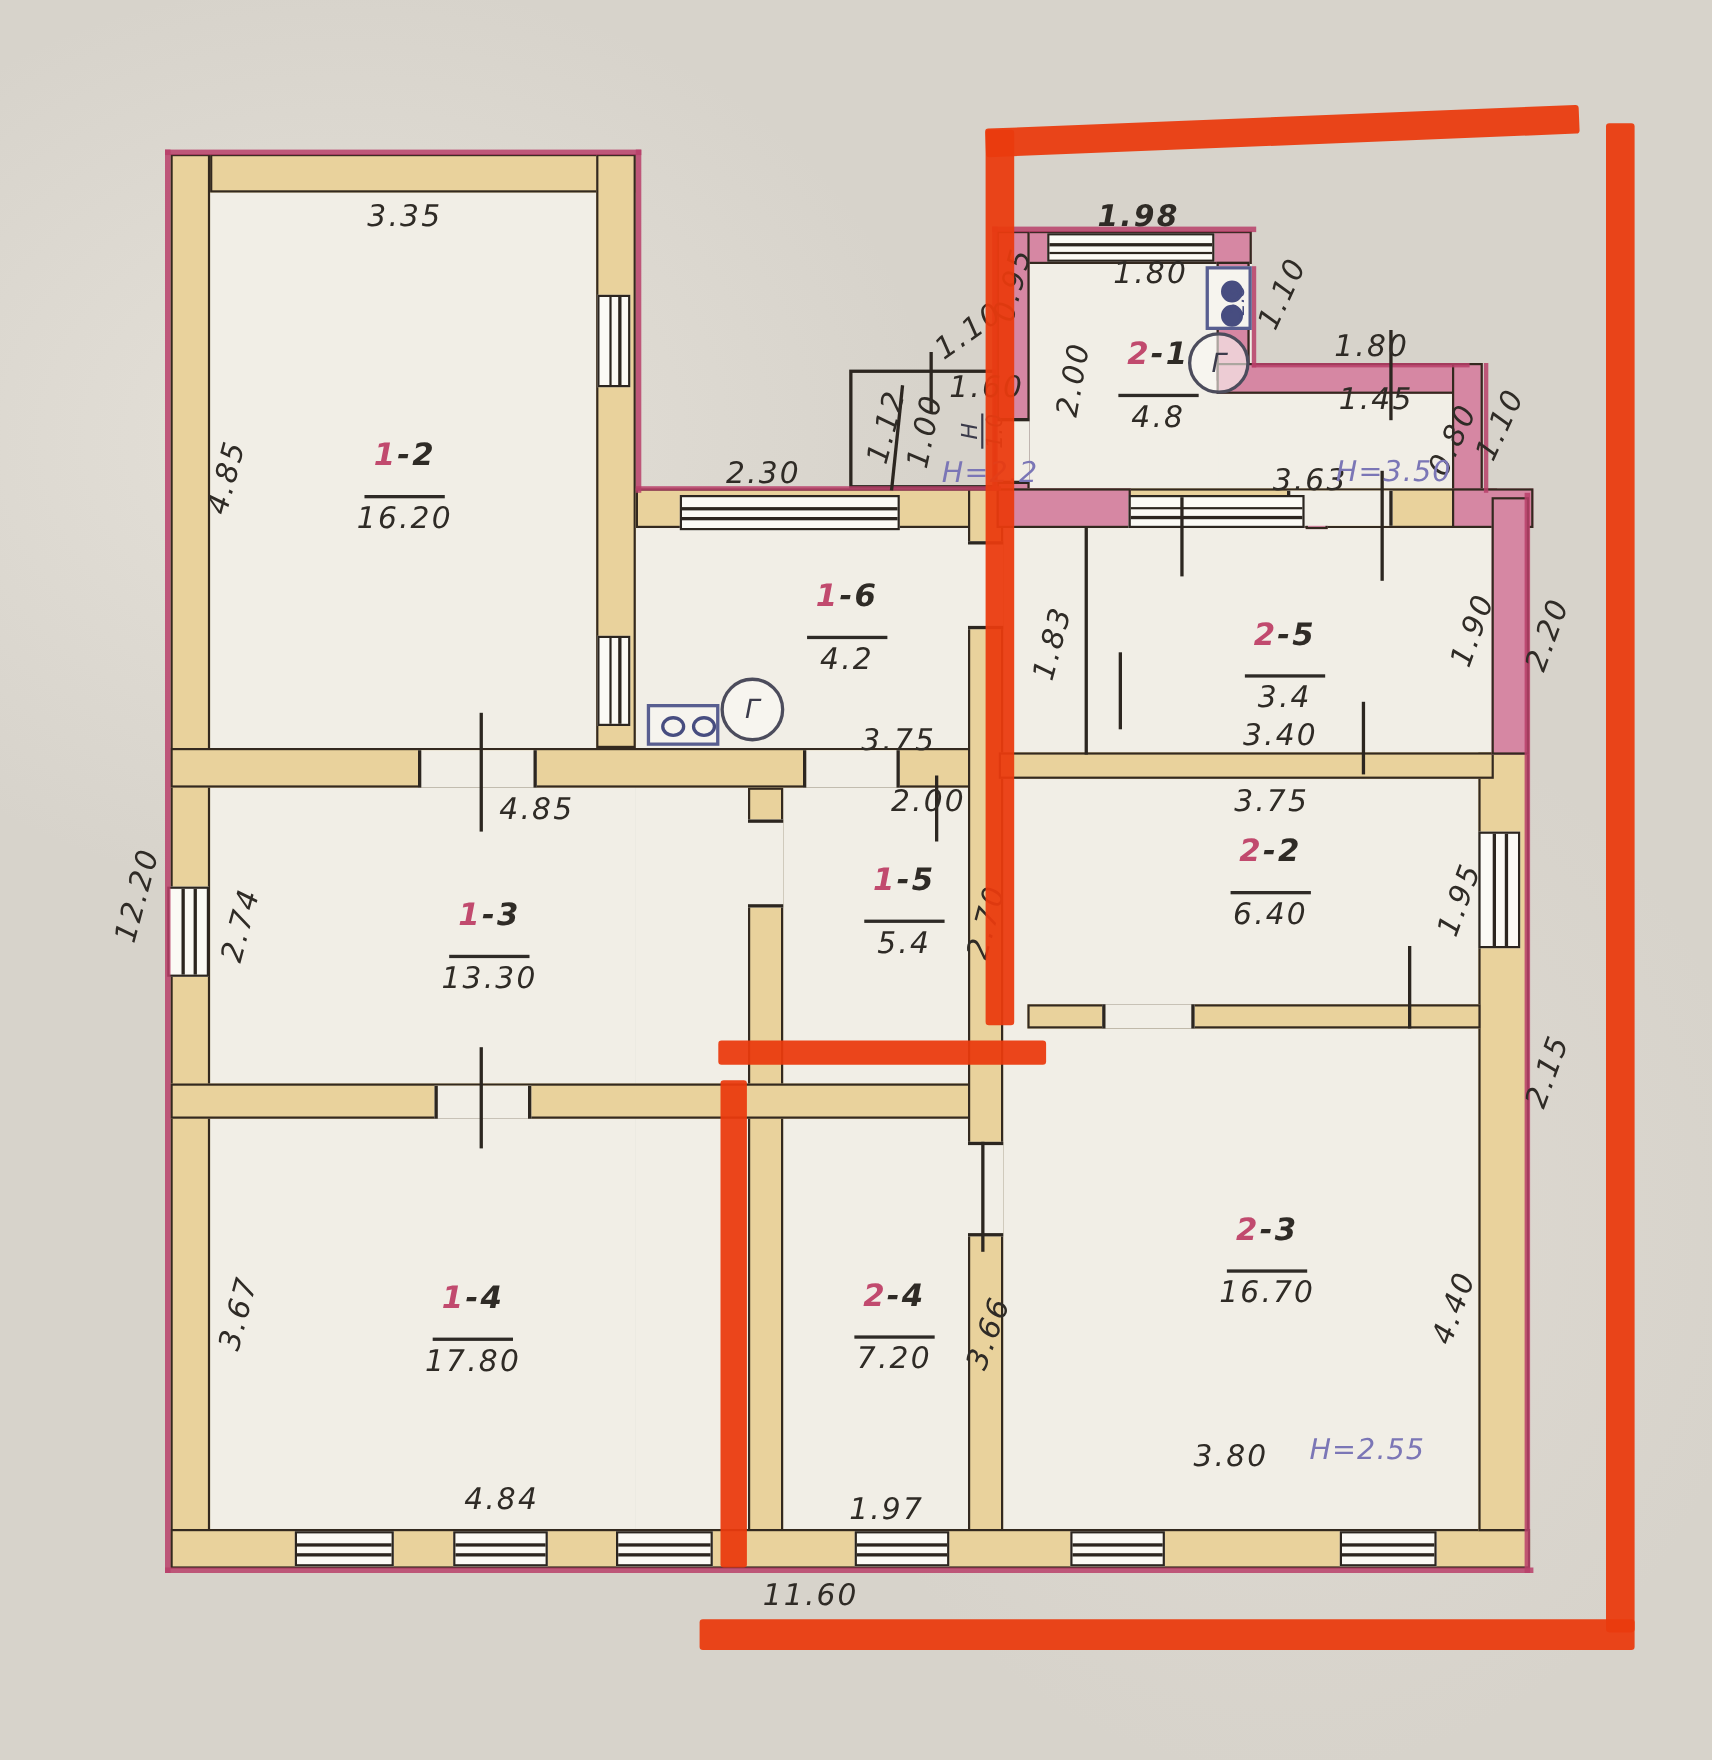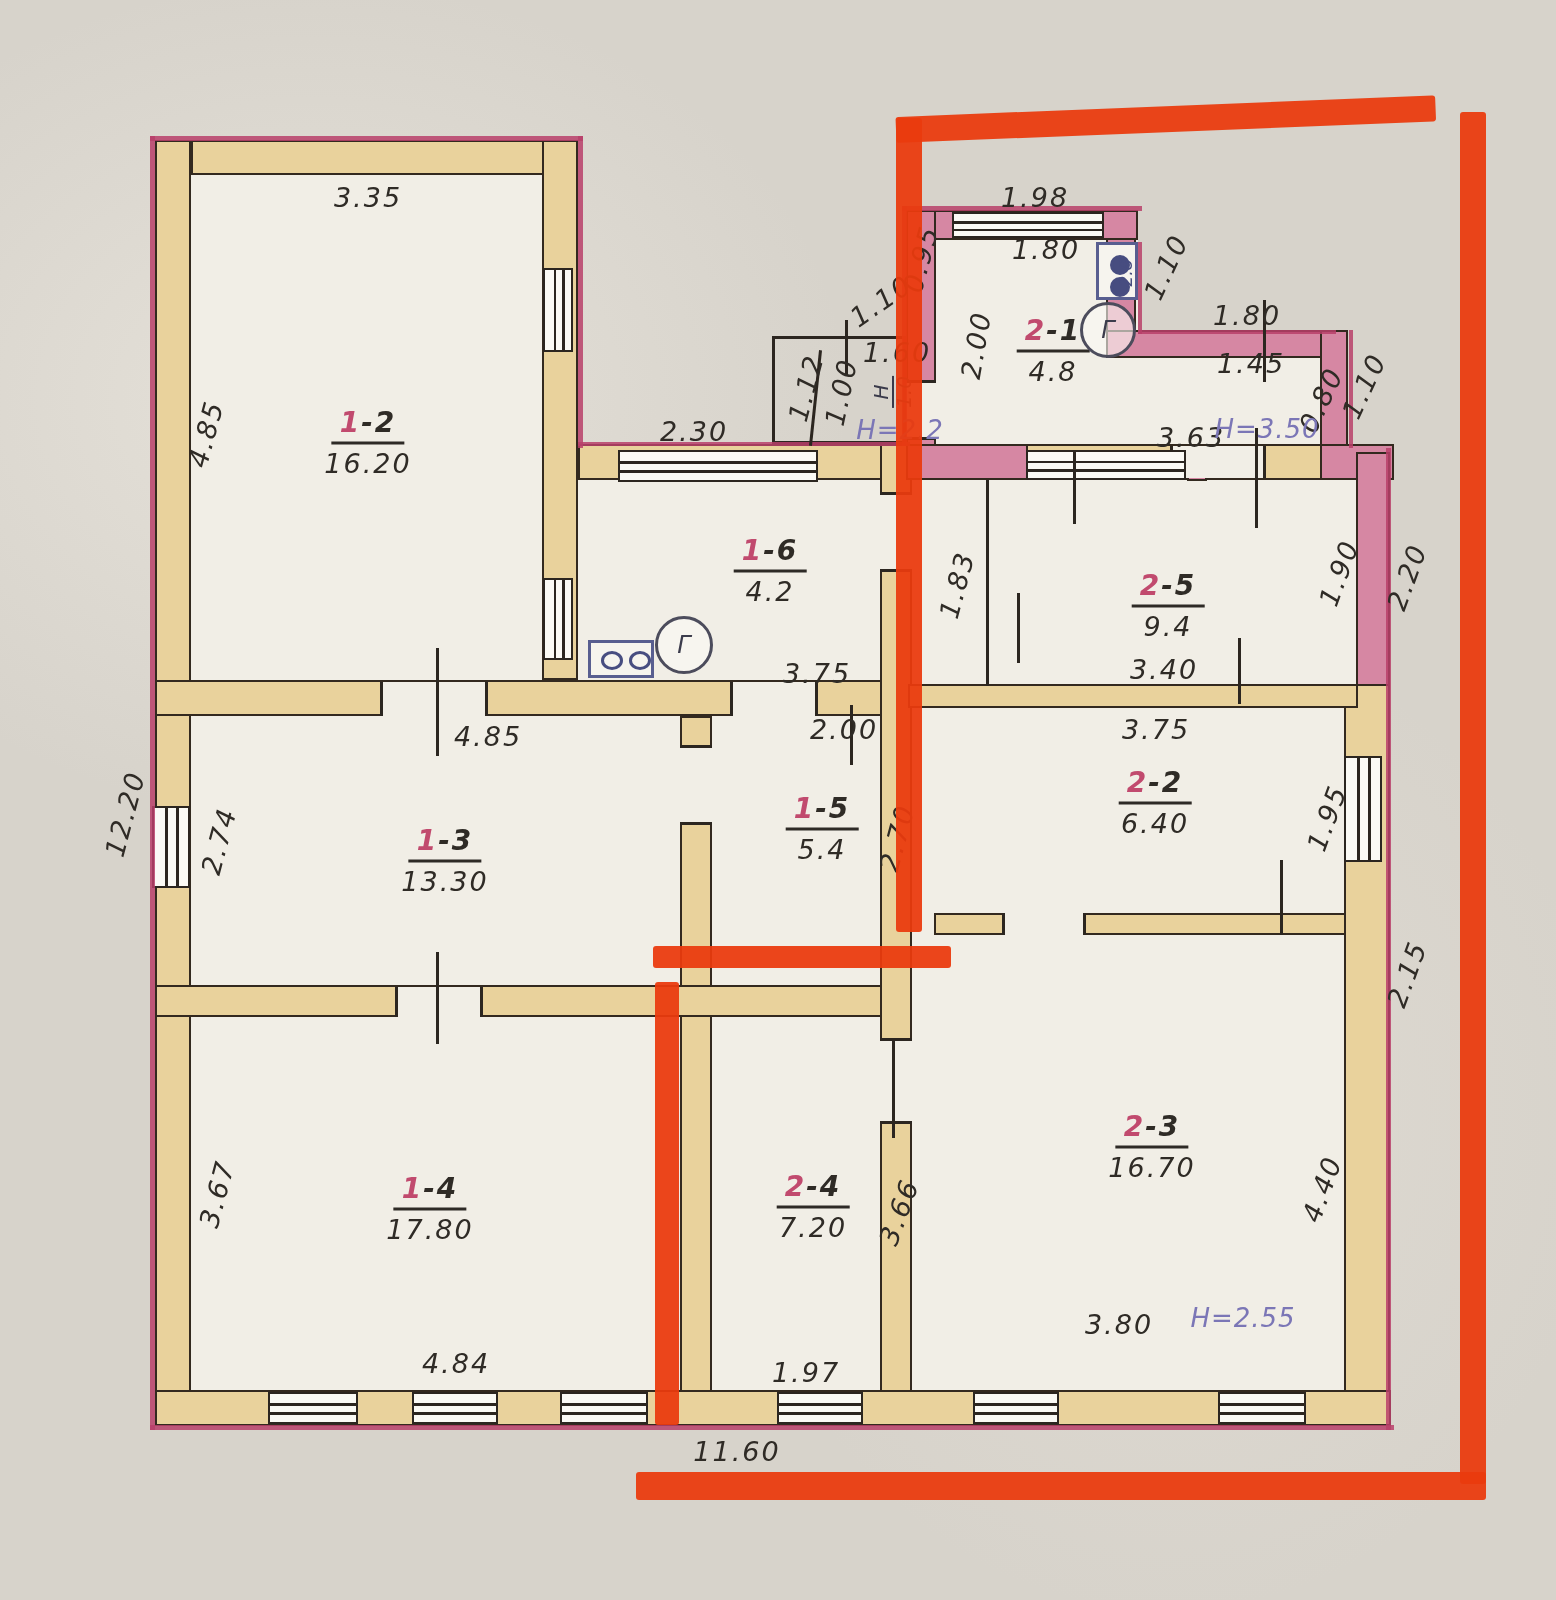--- a/index.html
+++ b/index.html
@@ -23,21 +23,21 @@
   .gap{background:#f1eee6;}
   .gap.h{border-left:3px solid #2c2620;border-right:3px solid #2c2620;}
   .gap.v{border-top:3px solid #2c2620;border-bottom:3px solid #2c2620;}
   .tick{background:#2c2620;}
   .crim{background:#b8406a;opacity:.85;}
   .marker{background:#ea3a0e;opacity:.94;border-radius:3px;transform-origin:0 50%;}
   .dim,.hgt,.rlabel,.frac{white-space:nowrap;transform:translate(-50%,-50%);}
   .dim{font-style:italic;font-weight:500;font-size:27px;letter-spacing:2px;color:#2f2b26;}
   .hgt{font-style:italic;font-weight:500;font-size:26px;letter-spacing:1px;color:#7b76b6;}
   .rlabel{text-align:center;color:#2f2b26;}
-  .rlabel .num{display:inline-block;font-style:italic;font-weight:600;font-size:28px;letter-spacing:2px;border-bottom:3px solid #2e2a26;padding:0 8px 3px;}
+  .rlabel .num{display:inline-block;font-style:italic;font-weight:600;font-size:28px;letter-spacing:2px;border-bottom:3px solid #2e2a26;padding:0 8px 20px;}
   .rlabel .red{color:#c14a6e;}
   .rlabel .area{font-style:italic;font-weight:500;font-size:27px;letter-spacing:2px;margin-top:3px;}
   .gas{border:3.5px solid #4c4c5c;border-radius:50%;background:rgba(251,250,245,.6);
        color:#3c3c4c;font-size:24px;font-style:italic;display:flex;align-items:center;justify-content:center;
        transform:translate(-50%,-50%);}
   .stove{border:3px solid #585e90;background:#f6f4ee;}
   .burner{position:absolute;border:3px solid #474d80;border-radius:50%;}
   .burner.fill{background:#474d80;}
   .stove .sv{position:absolute;color:#474d80;font-size:17px;font-style:italic;transform:rotate(-90deg);}
   .frac{color:#3a3a4a;font-style:italic;font-size:20px;text-align:center;line-height:1.05;}
@@ -159,21 +159,21 @@
     <div class="tick" style="left: 845px; top: 320px; width: 3px; height: 55px;"></div>
     <div class="tick" style="left: 1280px; top: 860px; width: 3px; height: 75px;"></div>
     <div class="tick" style="left: 814px; top: 350px; width: 3px; height: 96px; transform: rotate(6deg);"></div>
     <div class="dim" style="left: 368px; top: 197px; transform: translate(-50%, -50%) rotate(0deg);">3.35</div>
     <div class="dim" style="left: 206px; top: 434px; transform: translate(-50%, -50%) rotate(-75deg);">4.85</div>
     <div class="dim" style="left: 694px; top: 431px; transform: translate(-50%, -50%) rotate(0deg);">2.30</div>
     <div class="dim" style="left: 806px; top: 388px; transform: translate(-50%, -50%) rotate(-75deg);">1.12</div>
     <div class="dim" style="left: 841px; top: 392px; transform: translate(-50%, -50%) rotate(-78deg);">1.00</div>
     <div class="dim" style="left: 881px; top: 301px; transform: translate(-50%, -50%) rotate(-35deg);">1.10</div>
     <div class="dim" style="left: 897px; top: 352px; transform: translate(-50%, -50%) rotate(0deg);">1.60</div>
-    <div class="dim" style="left: 1035px; top: 197px; transform: translate(-50%, -50%) rotate(0deg);">1.98</div>
+    <div class="dim" style="left: 1035px; top: 197px; transform: translate(-50%, -50%) rotate(0deg); font-weight: bold;">1.98</div>
     <div class="dim" style="left: 1046px; top: 249px; transform: translate(-50%, -50%) rotate(0deg);">1.80</div>
     <div class="dim" style="left: 921px; top: 259px; transform: translate(-50%, -50%) rotate(-75deg);">0.95</div>
     <div class="dim" style="left: 976px; top: 345px; transform: translate(-50%, -50%) rotate(-80deg);">2.00</div>
     <div class="dim" style="left: 1166px; top: 267px; transform: translate(-50%, -50%) rotate(-65deg);">1.10</div>
     <div class="dim" style="left: 1247px; top: 315px; transform: translate(-50%, -50%) rotate(0deg);">1.80</div>
     <div class="dim" style="left: 1251px; top: 363px; transform: translate(-50%, -50%) rotate(0deg);">1.45</div>
     <div class="dim" style="left: 1321px; top: 400px; transform: translate(-50%, -50%) rotate(-65deg);">0.80</div>
     <div class="dim" style="left: 1364px; top: 386px; transform: translate(-50%, -50%) rotate(-65deg);">1.10</div>
     <div class="dim" style="left: 1151px; top: 437px; transform: translate(-50%, -50%) rotate(0deg); margin-left: 40px;">3.63</div>
     <div class="dim" style="left: 957px; top: 585px; transform: translate(-50%, -50%) rotate(-75deg);">1.83</div>
@@ -199,21 +199,21 @@
     <div class="hgt" style="left: 900px; top: 430px;">Н=2.2</div>
     <div class="hgt" style="left: 1267px; top: 429px;">Н=3.50</div>
     <div class="hgt" style="left: 1243px; top: 1318px;">Н=2.55</div>
     <div class="frac" style="left: 893px; top: 392px; transform: translate(-50%, -50%) rotate(-90deg);">
       <div class="top">Н</div>
       <div>1.0</div>
     </div>
     <div class="rlabel" style="left: 368px; top: 442px;"><div class="num"><span class="red">1</span>-2</div><div class="area">16.20</div></div>
     <div class="rlabel" style="left: 770px; top: 570px;"><div class="num"><span class="red">1</span>-6</div><div class="area">4.2</div></div>
     <div class="rlabel" style="left: 1053px; top: 350px;"><div class="num"><span class="red">2</span>-1</div><div class="area">4.8</div></div>
-    <div class="rlabel" style="left: 1168px; top: 580px; margin-top: 25px;"><div class="num"><span class="red">2</span>-5</div><div class="area">9.4</div></div>
+    <div class="rlabel" style="left: 1168px; top: 580px; margin-top: 25px;"><div class="num"><span class="red">2</span>-5</div><div class="area">3.4</div></div>
     <div class="rlabel" style="left: 1155px; top: 802px;"><div class="num"><span class="red">2</span>-2</div><div class="area">6.40</div></div>
     <div class="rlabel" style="left: 822px; top: 828px;"><div class="num"><span class="red">1</span>-5</div><div class="area">5.4</div></div>
     <div class="rlabel" style="left: 445px; top: 860px;"><div class="num"><span class="red">1</span>-3</div><div class="area">13.30</div></div>
     <div class="rlabel" style="left: 1152px; top: 1146px;"><div class="num"><span class="red">2</span>-3</div><div class="area">16.70</div></div>
     <div class="rlabel" style="left: 430px; top: 1208px;"><div class="num"><span class="red">1</span>-4</div><div class="area">17.80</div></div>
     <div class="rlabel" style="left: 813px; top: 1206px;"><div class="num"><span class="red">2</span>-4</div><div class="area">7.20</div></div>
     <div class="gas" style="left: 1108px; top: 330px; width: 56px; height: 56px;">Г</div>
     <div class="gas" style="left: 684px; top: 645px; width: 58px; height: 58px;">Г</div>
     <div class="stove" style="left: 1096px; top: 242px; width: 42px; height: 58px;">
       <div class="burner fill" style="left: 11px; top: 10px; width: 14px; height: 14px;"></div>

